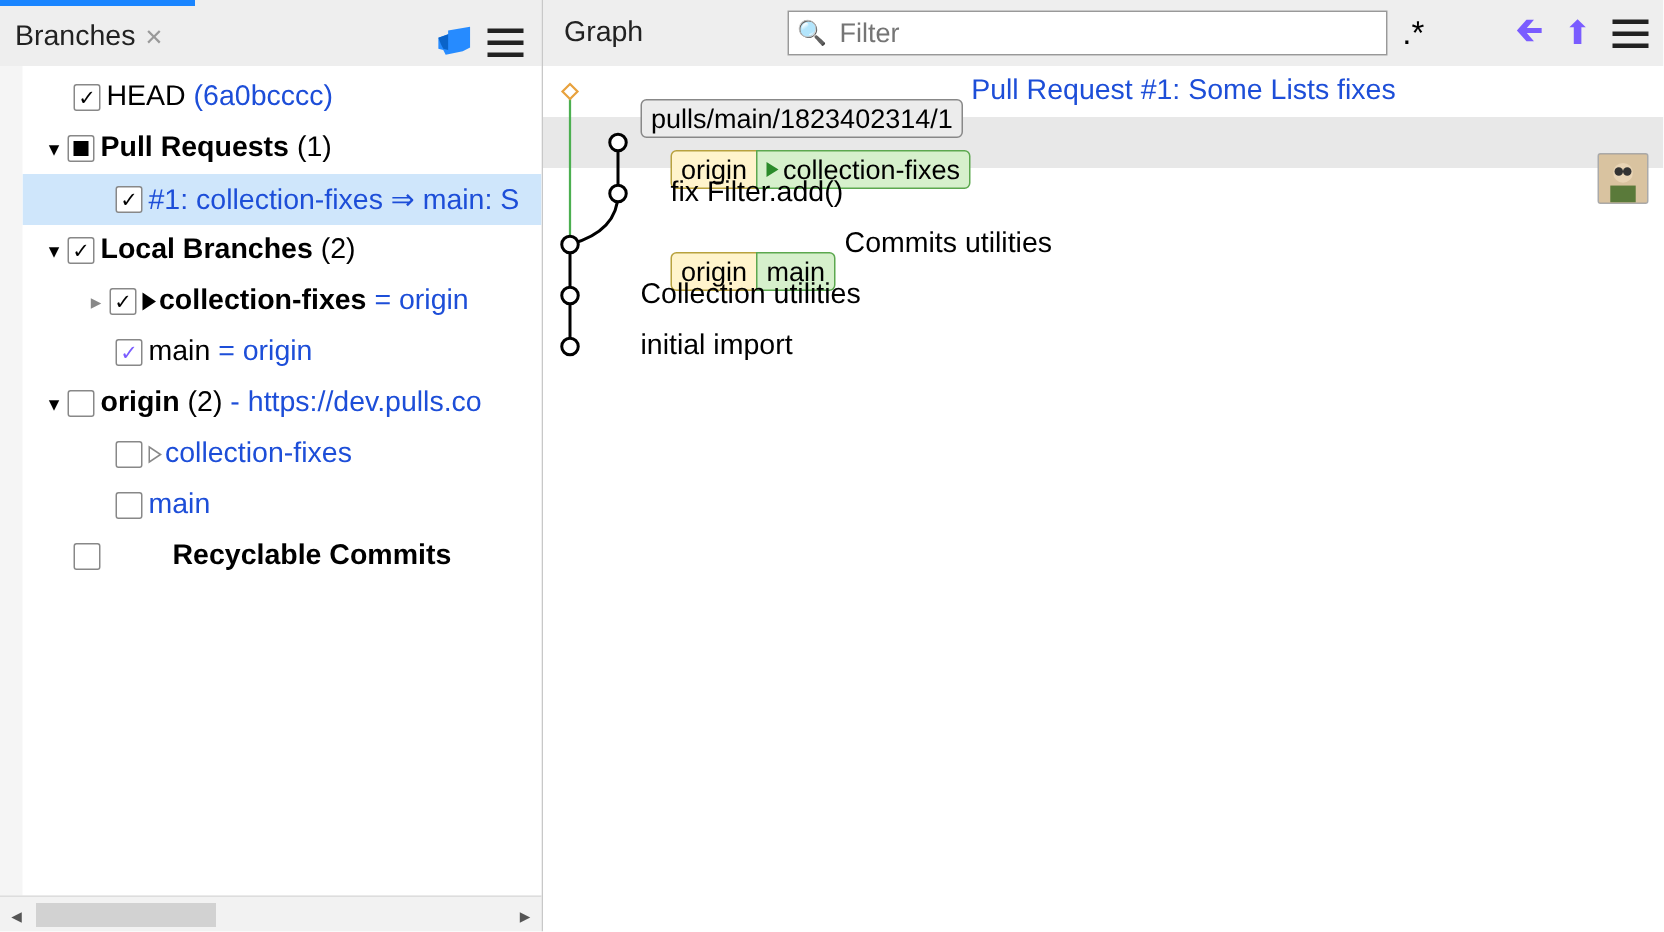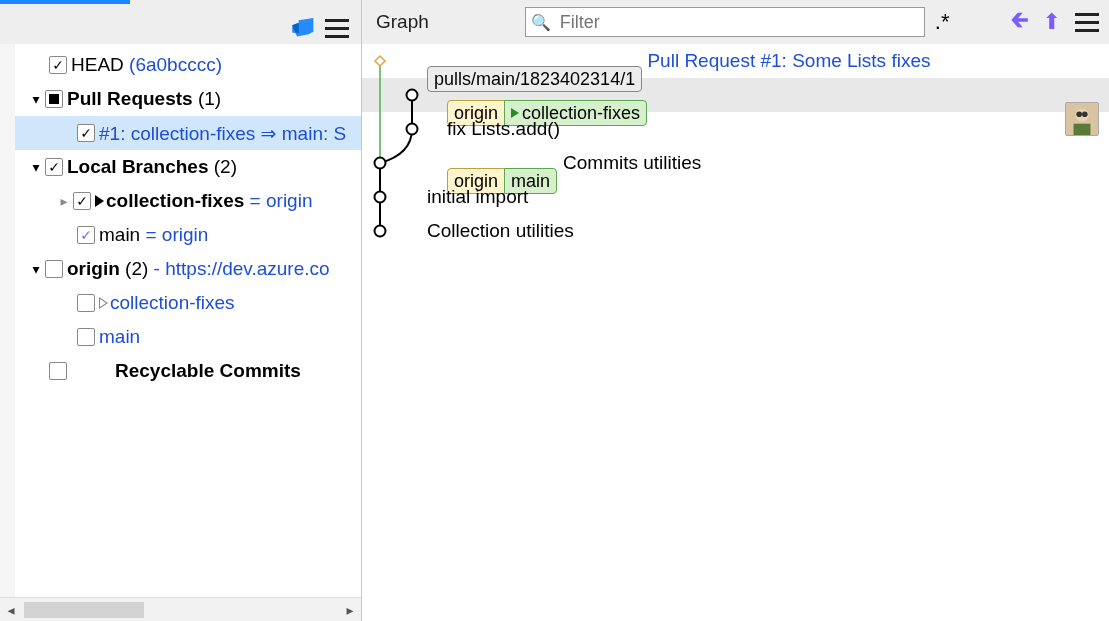--- a/index.html
+++ b/index.html
@@ -64,20 +64,24 @@
   svg.graph-svg { position:absolute; left:10px; top:0; width:55px; height:240px; pointer-events:none; }
 </style>
 </head>
 <body>
 
 <div class="app">
 
   <div class="left-panel">
     <div class="left-tabbar">
       <div class="tab-underline"></div>
+      <div class="tab">
+        <span>Branches</span>
+        <span class="close">✕</span>
+      </div>
       <div class="left-toolbar">
         <span>
           <svg class="azure-icon" viewBox="0 0 32 32">
               <path fill="#1a85ff" d="M30 6 12 9v3l-8 3v9l4 1 2 4 14-3 6-3V6z" opacity="0.95"></path>
               <path fill="#fff" d="M12 12l12-3v14l-12 3z" opacity="0"></path>
               <path fill="#0a63c9" d="M4 15l8-3v13l-4-1-2-4z"></path>
             </svg>
         </span>
         <div class="hamburger">
             <span></span>
@@ -132,21 +136,21 @@
         <span class="muted">= origin</span>
       </div>
 
       <div class="row" style="padding-left:12px;">
         <span class="twisty">▾</span>
         <span class="checkbox"></span>
         <span class="bold">origin</span>
         <span>&nbsp;</span>
         <span>(2)</span>
         <span>&nbsp;</span>
-        <span class="muted">- https://dev.azure.co</span>
+        <span class="muted">- https://dev.pulls.co</span>
       </div>
 
       <div class="row" style="padding-left:62px;">
         <span class="checkbox"></span>
         <span class="triangle-outline"></span>
         <span class="muted">collection-fixes</span>
       </div>
 
       <div class="row" style="padding-left:62px;">
         <span class="checkbox"></span>
@@ -215,41 +219,41 @@
           <span class="ref green" style="border-top-left-radius:0;border-bottom-left-radius:0;margin-left:-1px;">
               <span class="tri"></span>
               <span>collection-fixes</span>
             </span>
         </span>
       </div>
 
       <div class="commit-row">
         <div class="graph-col"></div>
         <div style="width:20px"></div>
-        <span>fix Lists.add()</span>
+        <span>fix Filter.add()</span>
       </div>
 
       <div class="commit-row">
         <div class="graph-col"></div>
         <div style="width:20px"></div>
         <span class="refs">
           <span class="ref yellow" style="border-top-right-radius:0;border-bottom-right-radius:0;">origin</span>
           <span class="ref green" style="border-top-left-radius:0;border-bottom-left-radius:0;margin-left:-1px;">main</span>
         </span>
         <span>Commits utilities</span>
       </div>
 
       <div class="commit-row">
         <div class="graph-col"></div>
+        <span>Collection utilities</span>
+      </div>
+
+      <div class="commit-row">
+        <div class="graph-col"></div>
         <span>initial import</span>
-      </div>
-
-      <div class="commit-row">
-        <div class="graph-col"></div>
-        <span>Collection utilities</span>
       </div>
 
       <div class="avatar">
         <svg viewBox="0 0 34 34">
             <rect width="34" height="34" fill="#d9c3a0"></rect>
             <circle cx="17" cy="13" r="7" fill="#e8d4b5"></circle>
             <circle cx="14" cy="12" r="3" fill="#333"></circle>
             <circle cx="20" cy="12" r="3" fill="#333"></circle>
             <rect x="8" y="22" width="18" height="12" fill="#5a7a3a"></rect>
           </svg>

